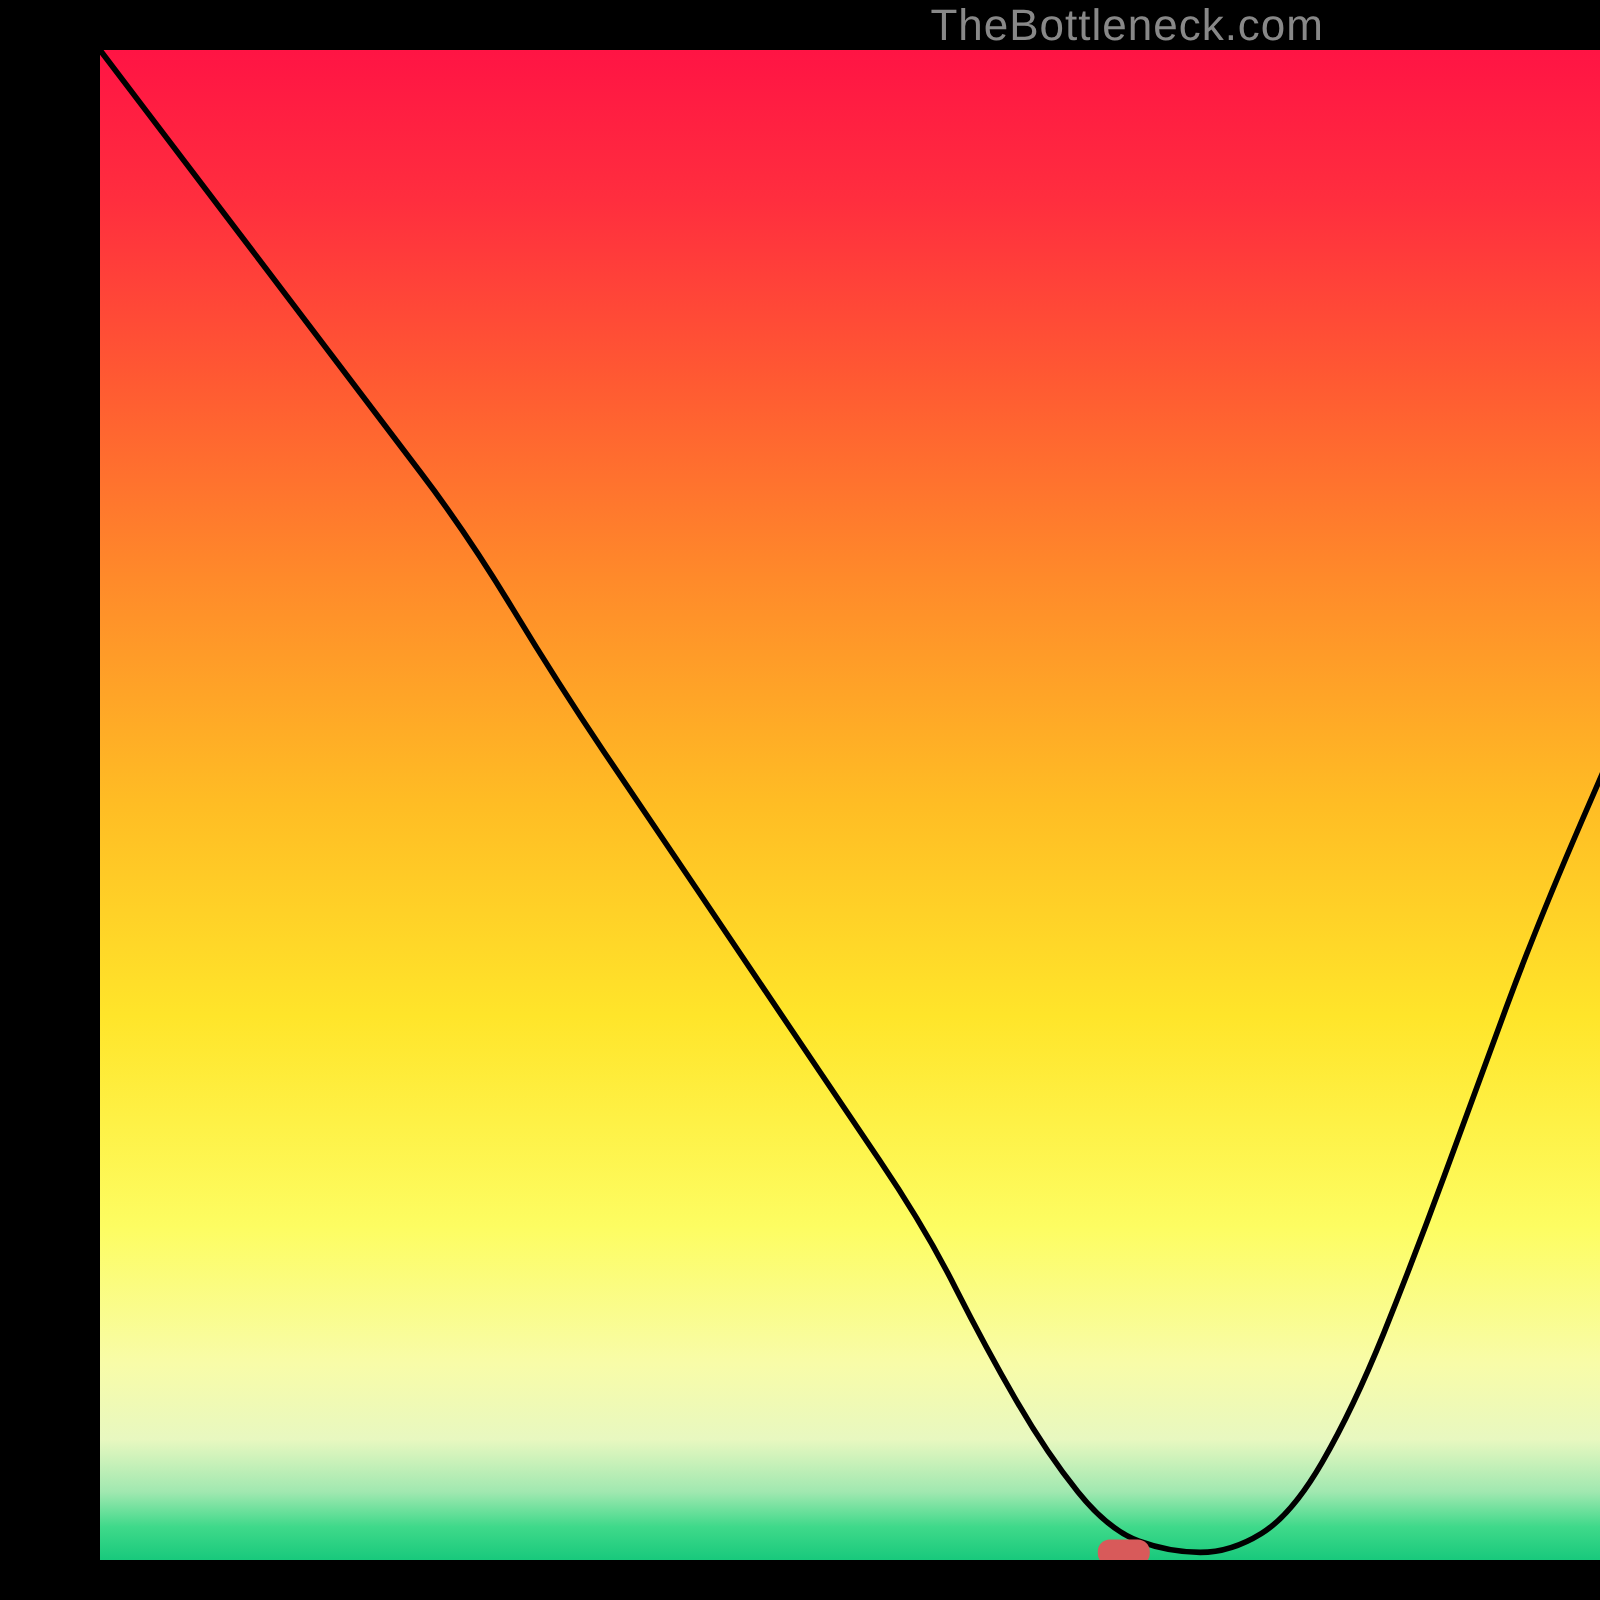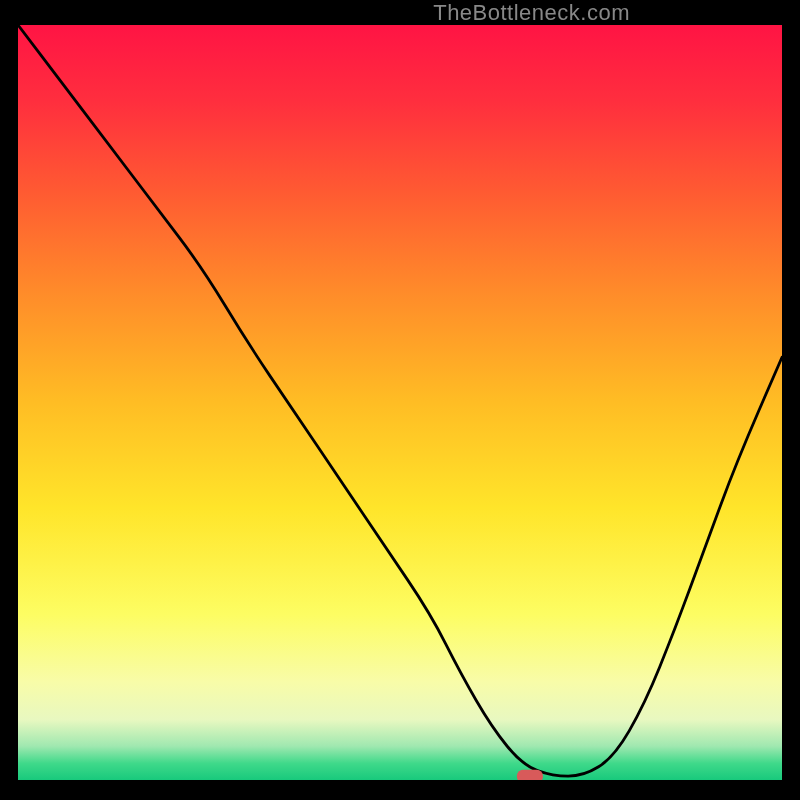--- a/index.html
+++ b/index.html
@@ -9,20 +9,21 @@
     height: 800px;
     background: #000;
     overflow: hidden;
     font-family: Arial, Helvetica, sans-serif;
   }
   .frame {
     position: relative;
     width: 640px;
     height: 800px;
     background: #000;
+    margin-left: 32px;
   }
   .attribution {
     position: absolute;
     top: 0;
     right: 10px;
     color: #888;
     font-size: 22px;
     letter-spacing: 0.5px;
     font-weight: 500;
     z-index: 30;

